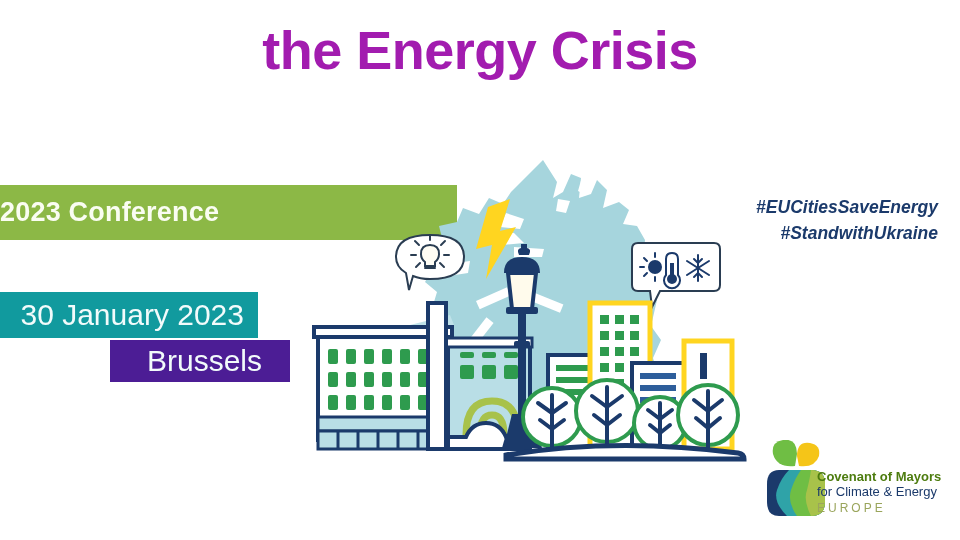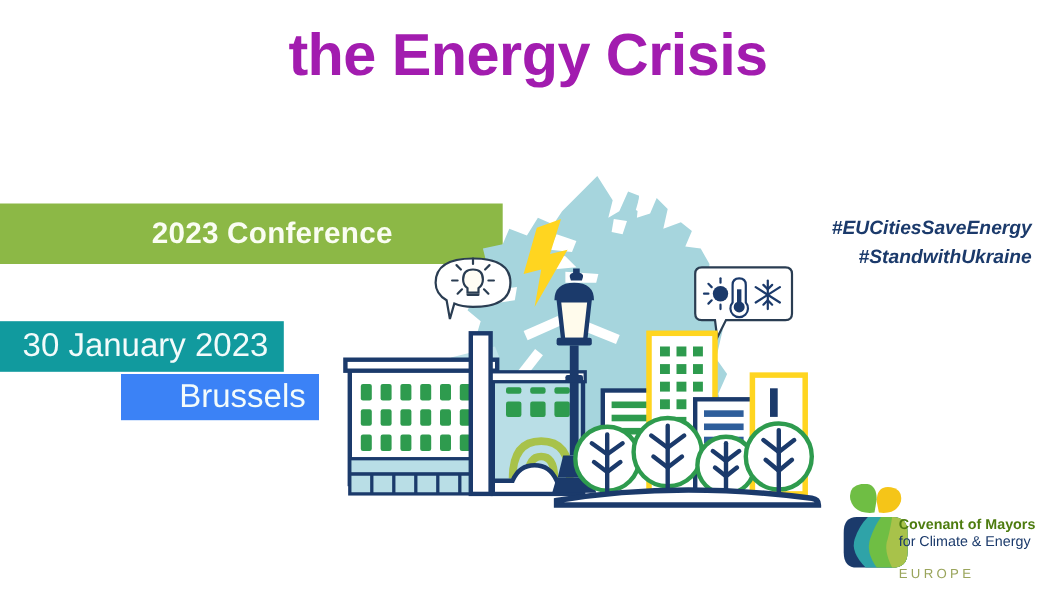--- a/index.html
+++ b/index.html
@@ -50,21 +50,21 @@
   
   .banner-green {
     position: absolute;
     left: 0;
     top: 185px;
     width: 457px;
     height: 55px;
     background: #8CB846;
     display: flex;
     align-items: center;
-    justify-content: flex-end;
+    justify-content: flex-start;
     box-sizing: border-box;
     padding-right: 100px;
   }
   .banner-green-label {
     color: #FAFDF2;
     font-size: 27px;
     font-weight: 700;
     letter-spacing: 0.2px;
     white-space: nowrap;
   }
@@ -82,26 +82,26 @@
     justify-content: flex-end;
     box-sizing: border-box;
     padding-right: 14px;
   }
   .banner-teal-city {
     position: absolute;
     left: 110px;
     top: 340px;
     width: 180px;
     height: 42px;
-    background: #3b82f6;
+    background: #4c1d95;
     display: flex;
     align-items: center;
     justify-content: flex-end;
     box-sizing: border-box;
-    padding-right: 12px;
+    padding-right: 28px;
   }
   .teal-label {
     color: #F2FBFB;
     font-size: 30px;
     font-weight: 400;
     white-space: nowrap;
   }
 
   
   .hashtags {
@@ -166,21 +166,21 @@
     color: #1B3A6B;
     white-space: nowrap;
   }
   .logo-line3 {
     display: block;
     font-size: 12px;
     font-weight: 400;
     color: #9AA55C;
     letter-spacing: 3px;
     white-space: nowrap;
-    margin-top: 14px;
+    margin-top: 1px;
   }
 </style>
 </head>
 <body>
 
 <div id="poster">
 
   <div class="title-block">
     <span class="title-line2">the Energy Crisis</span>
   </div>

